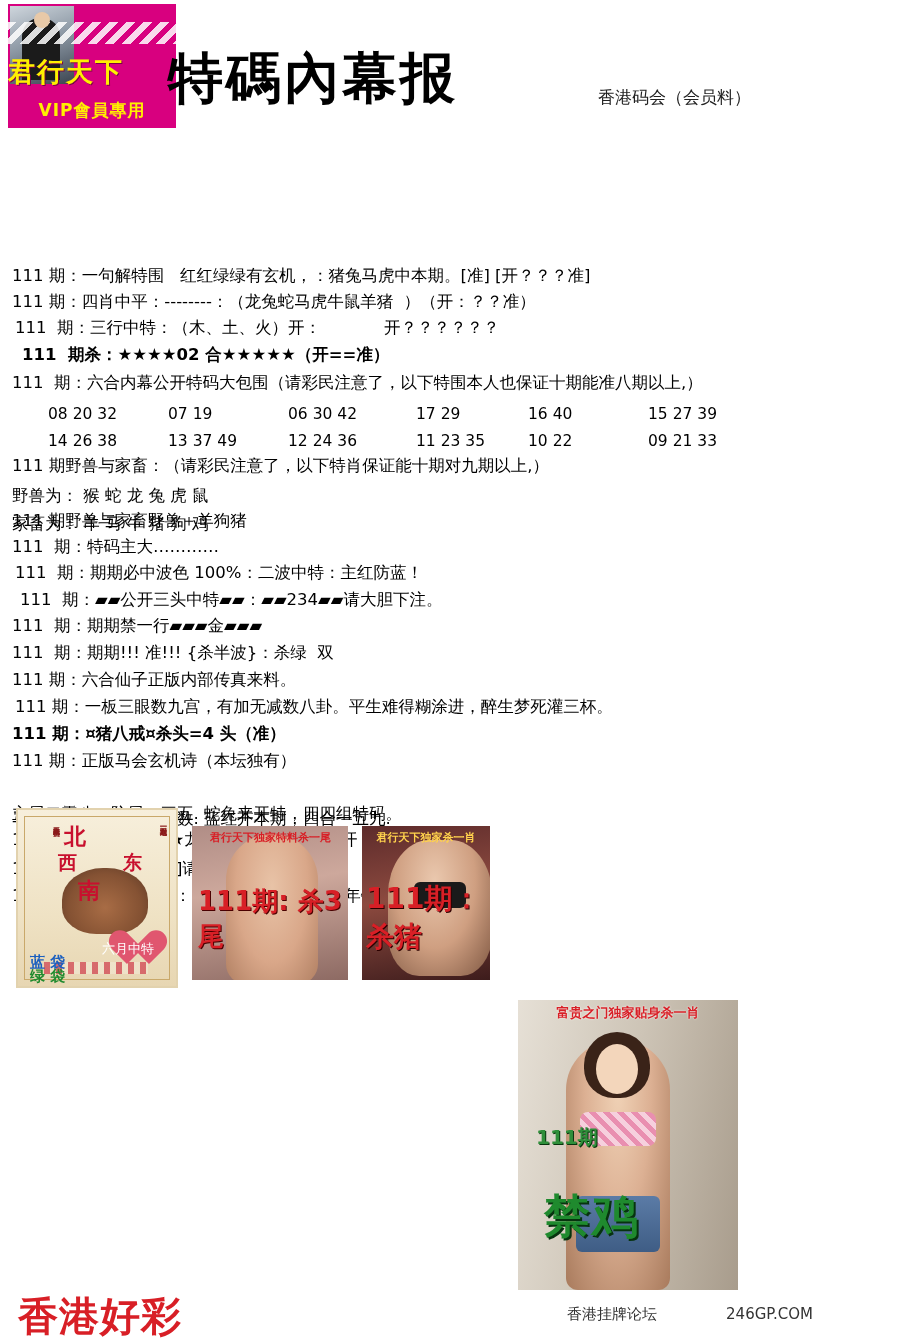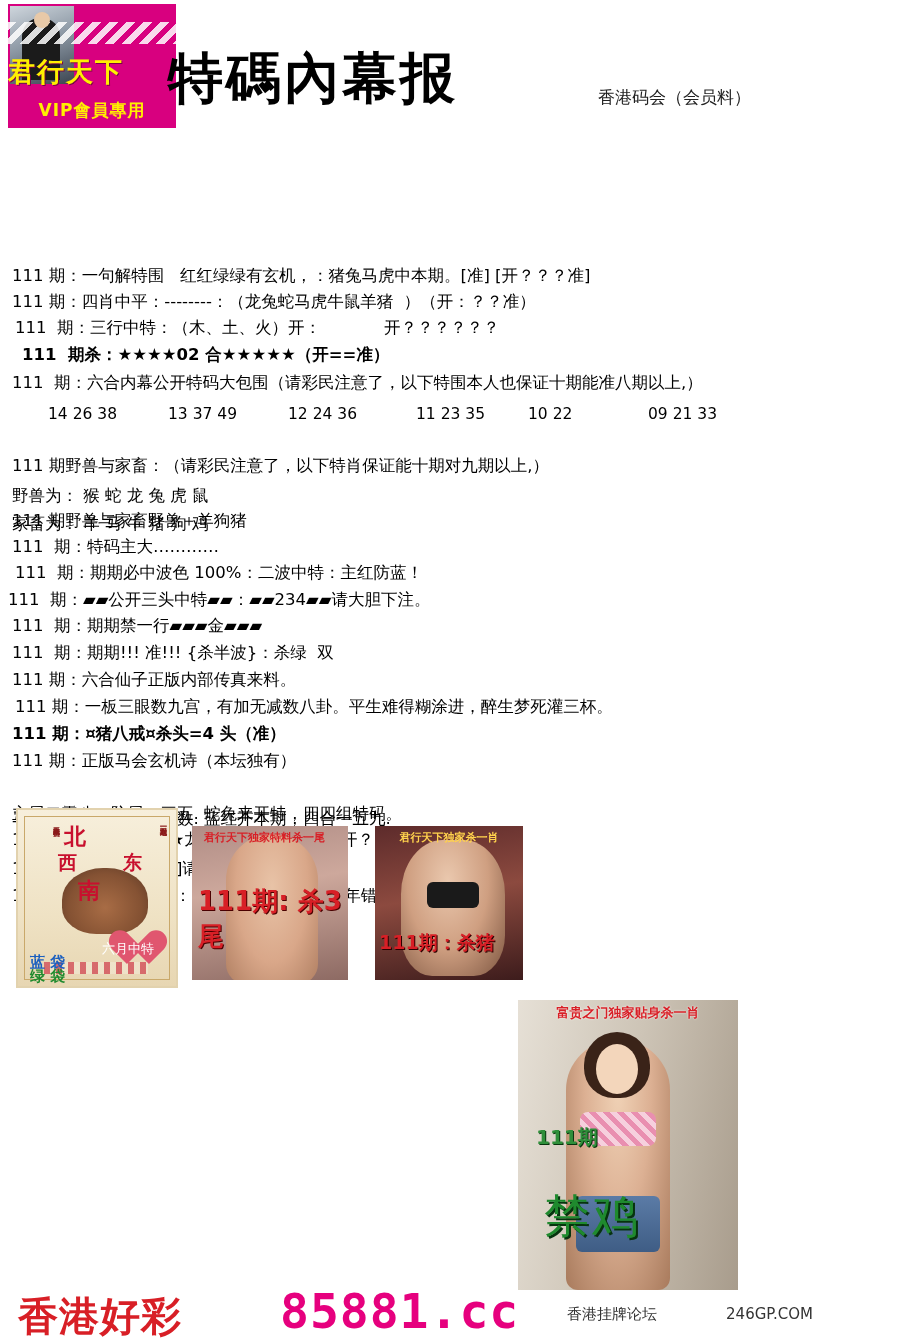--- a/index.html
+++ b/index.html
@@ -121,21 +121,21 @@
   }
   .l1  { position:absolute; left:12px;  top:140px; }
   .l2  { position:absolute; left:12px;  top:166px; }
   .l3  { position:absolute; left:15px;  top:192px; }
   .l4  { position:absolute; left:22px;  top:219px; font-weight:bold; }
   .l5  { position:absolute; left:12px;  top:247px; }
   .l6  { position:absolute; left:12px;  top:330px; }
   .l8  { position:absolute; left:12px;  top:385px; }
   .l9  { position:absolute; left:12px;  top:411px; }
   .l10 { position:absolute; left:15px;  top:437px;text-align:center; }
-  .l11 { position:absolute; left:8px;  top:464px;text-align:right; }
+  .l11 { position:absolute; left:20px;  top:464px;text-align:right; }
   .l12 { position:absolute; left:12px;  top:490px; }
   .l13 { position:absolute; left:12px;  top:517px; }
   .l14 { position:absolute; left:12px;  top:544px; }
   .l15 { position:absolute; left:15px;  top:571px; }
   .l16 { position:absolute; left:12px;  top:598px; font-weight:bold; }
   .l17 { position:absolute; left:12px;  top:625px; }
   .l18 { position:absolute; left:12px;  top:651px;margin-top:32px; }
   .l19 { position:absolute; left:12px;  top:678px; }
   .l20 { position:absolute; left:12px;  top:704px; }
   .l21 { position:absolute; left:12px;  top:733px; }
@@ -241,55 +241,54 @@
     left: 192px; top: 18px;
     width: 156px; height: 154px;
     background: linear-gradient(170deg,#b08d86 0%, #cda89c 40%, #8d6a63 100%);
   }
   .card2 .body {
     position:absolute; left:34px; top:8px; width:92px; height:150px;
     background: radial-gradient(ellipse at 50% 35%, #e8c3a7 0%, #d9a789 55%, #b07f62 100%);
     border-radius: 46px 46px 20px 20px;
   }
   .card2 .topbar {
-    position:absolute; left:12px; top:4px; right:4px;
+    position:absolute; left:5px; top:4px; right:4px;
     font-size:11px; color:#d81f26; font-weight:bold;
-    font-family:Liberation Sans, sans-serif; 
+    font-family:Liberation Sans, sans-serif; text-align:center;
   }
   .card2 .bigtxt {
     position:absolute; left:6px; bottom:26px;
     font-size:26px; font-weight:bold; color:#d81f26;
     font-family:"DejaVu Sans",sans-serif;
     text-shadow: 1px 1px 0 #4a0000;
   }
 
   
   .card3 {
     left: 362px; top: 18px;
-    width: 148px; height: 154px;
+    width: 128px; height: 154px;
     background: linear-gradient(170deg,#5d2b2b 0%, #8c4a3f 45%, #3d1c1c 100%);
-    margin-left: 13px;
   }
   .card3 .fig {
     position:absolute; left:26px; top:14px; width:104px; height:136px;
     background: radial-gradient(ellipse at 45% 30%, #eac8ae 0%, #cf9f81 50%, #7c5540 100%);
     border-radius: 40% 40% 30% 30%;
   }
   .card3 .und {
     position:absolute; left:52px; top:56px; width:52px; height:26px;
     background:#1a1a1a; border-radius:6px;
   }
   .card3 .topbar {
     position:absolute; left:2px; top:4px; right:2px;
     font-size:11px; color:#ffd24d; font-weight:bold;
     font-family:"DejaVu Sans",sans-serif; text-align:center;
   }
   .card3 .bigtxt {
     position:absolute; left:4px; bottom:24px;
-    font-size:19px; font-weight:bold; color:#d81f26;
+    font-size:28px; font-weight:bold; color:#d81f26;
     font-family:"DejaVu Sans",sans-serif;
     text-shadow: 1px 1px 0 #2b0000;
   }
 
   
   .card4 {
     position:absolute; left: 518px; top: 1000px;
     width: 220px; height: 290px;
     background: linear-gradient(180deg,#d9d2c8 0%, #cfc6ba 55%, #b9ad9f 100%);
     overflow:hidden;
@@ -326,21 +325,21 @@
     text-shadow: 0 0 2px #fff;
   }
   .card4 .per {
     position:absolute; left:18px; top:124px;
     font-size:20px; font-weight:bold; color:#2f8f3a;
     font-family:"DejaVu Sans",sans-serif;
     text-shadow: 1px 1px 0 #08350e;
   }
   .card4 .bigtxt {
     position:absolute; left:26px; bottom:42px;
-    font-size:46px; font-weight:normal; color:#1f8a2e;
+    font-size:46px; font-weight:bold; color:#1f8a2e;
     font-family:"DejaVu Sans",sans-serif;
     text-shadow: 2px 2px 0 #07330f;
     letter-spacing: 2px;
   }
 
   
   .footer {
     position: absolute;
     left: 0; bottom: 0;
     width: 835px; height: 60px;
@@ -383,20 +382,28 @@
 </div>
 
 <div class="lines">
   <span class="line l1">111 期：一句解特围   红红绿绿有玄机，：猪兔马虎中本期。[准] [开？？？准]</span>
   <span class="line l2">111 期：四肖中平：--------：（龙兔蛇马虎牛鼠羊猪  ）（开：？？准）</span>
   <span class="line l3">111  期：三行中特：（木、土、火）开：            开？？？？？？</span>
   <span class="line l4">111  期杀：★★★★02 合★★★★★（开==准）</span>
   <span class="line l5">111  期：六合内幕公开特码大包围（请彩民注意了，以下特围本人也保证十期能准八期以上,）</span>
 
   <div class="numgrid">
+    <div class="row">
+      <span class="cell">08 20 32</span>
+      <span class="cell">07 19</span>
+      <span class="cell">06 30 42</span>
+      <span class="cell c4">17 29</span>
+      <span class="cell">16 40</span>
+      <span class="cell">15 27 39</span>
+    </div>
     <div class="row">
       <span class="cell">14 26 38</span>
       <span class="cell">13 37 49</span>
       <span class="cell">12 24 36</span>
       <span class="cell c4">11 23 35</span>
       <span class="cell">10 22</span>
       <span class="cell">09 21 33</span>
     </div>
   </div>
 
@@ -460,16 +467,15 @@
   <div class="face"></div>
   <div class="bra"></div>
   <div class="shorts"></div>
   <div class="topbar">富贵之门独家贴身杀一肖</div>
   <div class="per">111期</div>
   <div class="bigtxt">禁鸡</div>
 </div>
 
 <div class="footer">
   <div class="brand">香港好彩</div>
-  <div class="site">85881.cc</div>
   <div class="right1">香港挂牌论坛</div>
   <div class="right2">246GP.COM</div>
 </div>
 
 </body></html>

